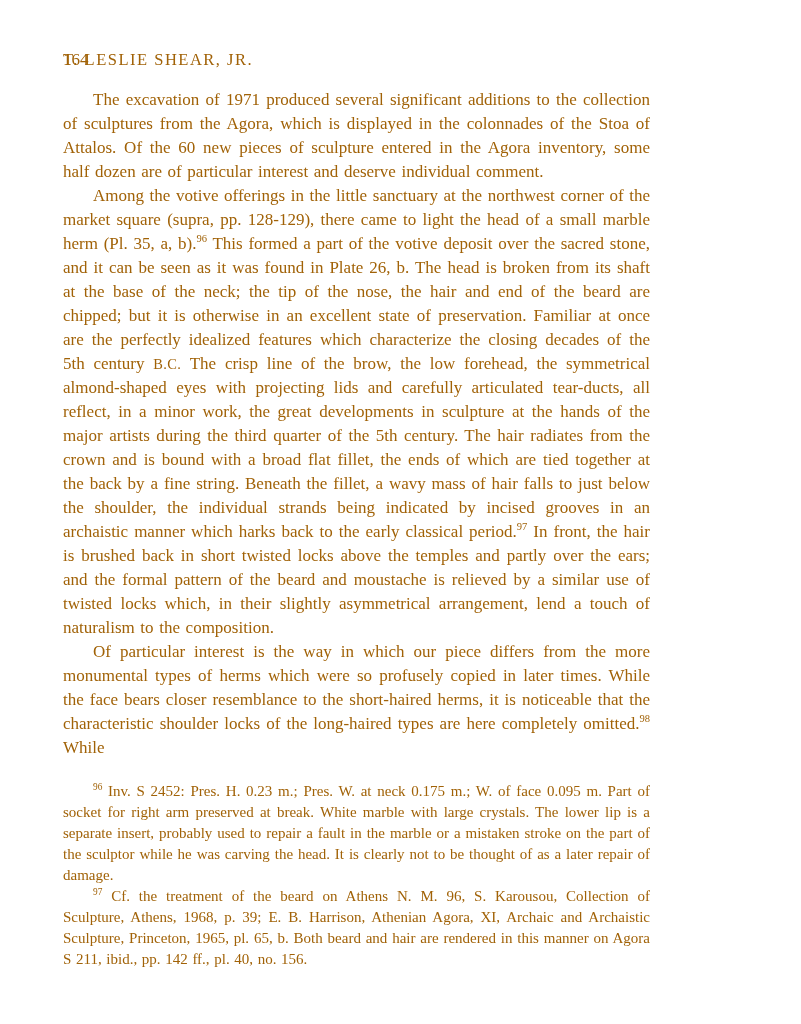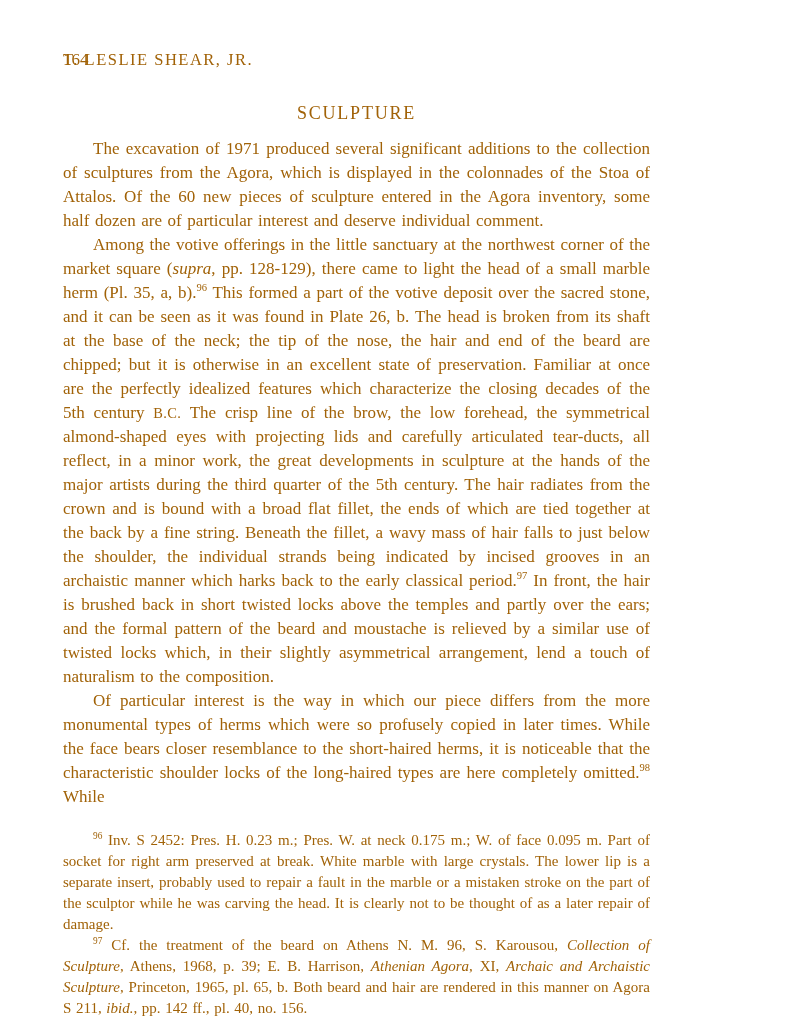--- a/index.html
+++ b/index.html
@@ -55,21 +55,21 @@
     margin-top: 21px;
   }
   .footnotes p {
     margin: 0;
     font-size: 15px;
     line-height: 21px;
     text-align: justify;
     text-indent: 30px;
     word-spacing: 0.06em;
   }
-  .run-italic { font-style: italic; }
+  .run-italic { }
   .run-sup {
     vertical-align: super;
     font-size: 0.62em;
     line-height: 0;
   }
   .run-smallcaps {
     font-size: 0.85em;
     letter-spacing: 0.4px;
   }
   .fn-marker {
@@ -84,21 +84,20 @@
 <div class="page">
 
   <div class="page-header">
     <span class="page-number">164</span>
     <div class="running-head">T. LESLIE SHEAR, JR.</div>
   </div>
 
   <div class="bodytext">
 
 
-    <h2 class="section-heading">SCULPTURE</h2>
 
     <p class="indented"><span>The excavation of 1971 produced several significant additions to the collection of sculptures from the Agora, which is displayed in the colonnades of the Stoa of Attalos. Of the 60 new pieces of sculpture entered in the Agora inventory, some half dozen are of particular interest and deserve individual comment.</span></p>
 
     <p class="indented"><span>Among the votive offerings in the little sanctuary at the northwest corner of the market square (</span><span class="run-italic">supra</span><span>, pp. 128-129), there came to light the head of a small marble herm (Pl. 35, a, b).</span><span class="run-sup">96</span><span> This formed a part of the votive deposit over the sacred stone, and it can be seen as it was found in Plate 26, b. The head is broken from its shaft at the base of the neck; the tip of the nose, the hair and end of the beard are chipped; but it is otherwise in an excellent state of preservation. Familiar at once are the perfectly idealized features which characterize the closing decades of the 5th century </span><span class="run-smallcaps">B.C.</span><span> The crisp line of the brow, the low forehead, the symmetrical almond-shaped eyes with projecting lids and carefully articulated tear-ducts, all reflect, in a minor work, the great developments in sculpture at the hands of the major artists during the third quarter of the 5th century. The hair radiates from the crown and is bound with a broad flat fillet, the ends of which are tied together at the back by a fine string. Beneath the fillet, a wavy mass of hair falls to just below the shoulder, the individual strands being indicated by incised grooves in an archaistic manner which harks back to the early classical period.</span><span class="run-sup">97</span><span> In front, the hair is brushed back in short twisted locks above the temples and partly over the ears; and the formal pattern of the beard and moustache is relieved by a similar use of twisted locks which, in their slightly asymmetrical arrangement, lend a touch of naturalism to the composition.</span></p>
 
     <p class="indented"><span>Of particular interest is the way in which our piece differs from the more monumental types of herms which were so profusely copied in later times. While the face bears closer resemblance to the short-haired herms, it is noticeable that the characteristic shoulder locks of the long-haired types are here completely omitted.</span><span class="run-sup">98</span><span> While</span></p>
 
   </div>
 
   <div class="footnotes">

